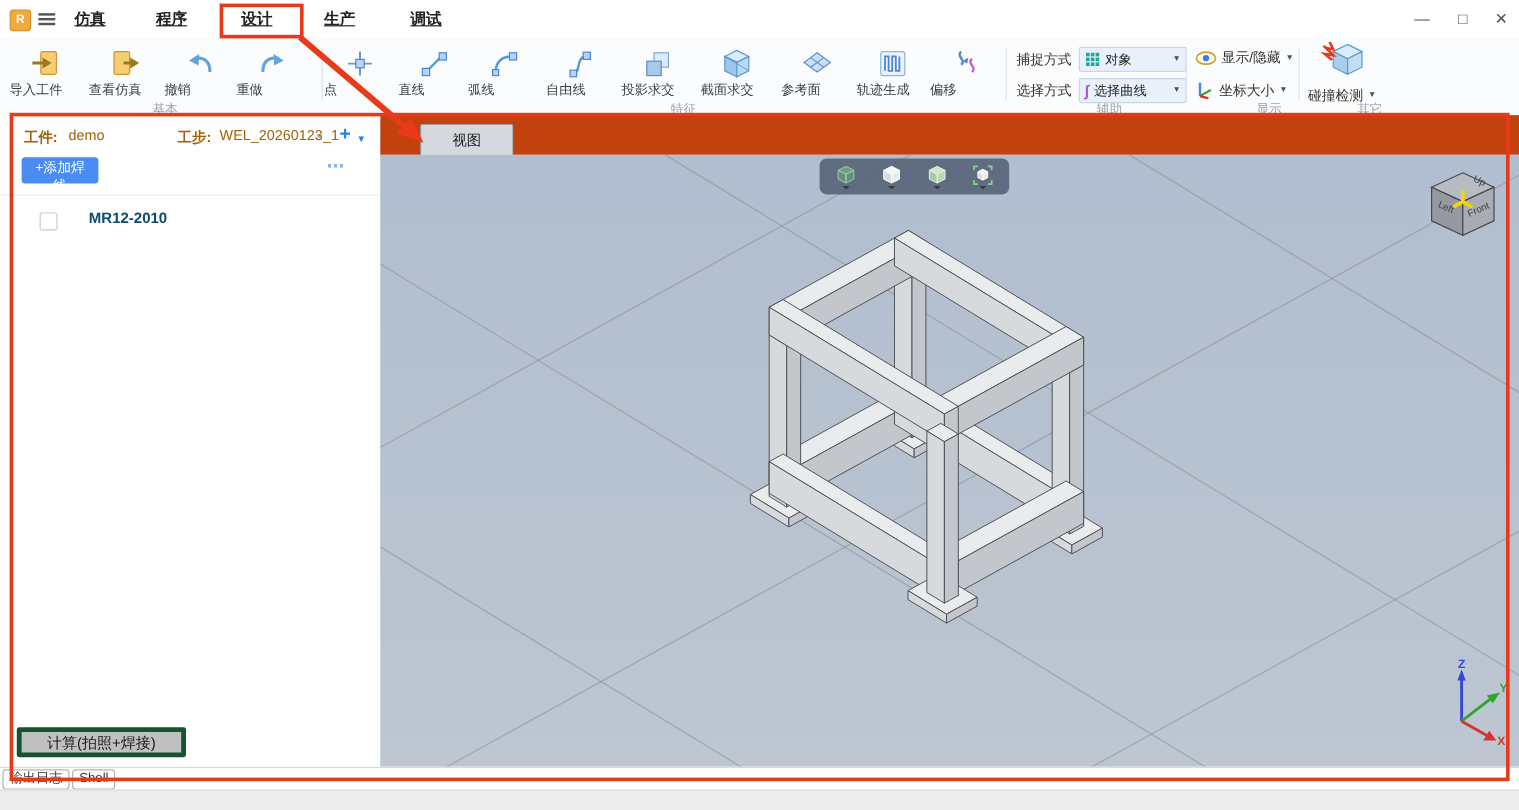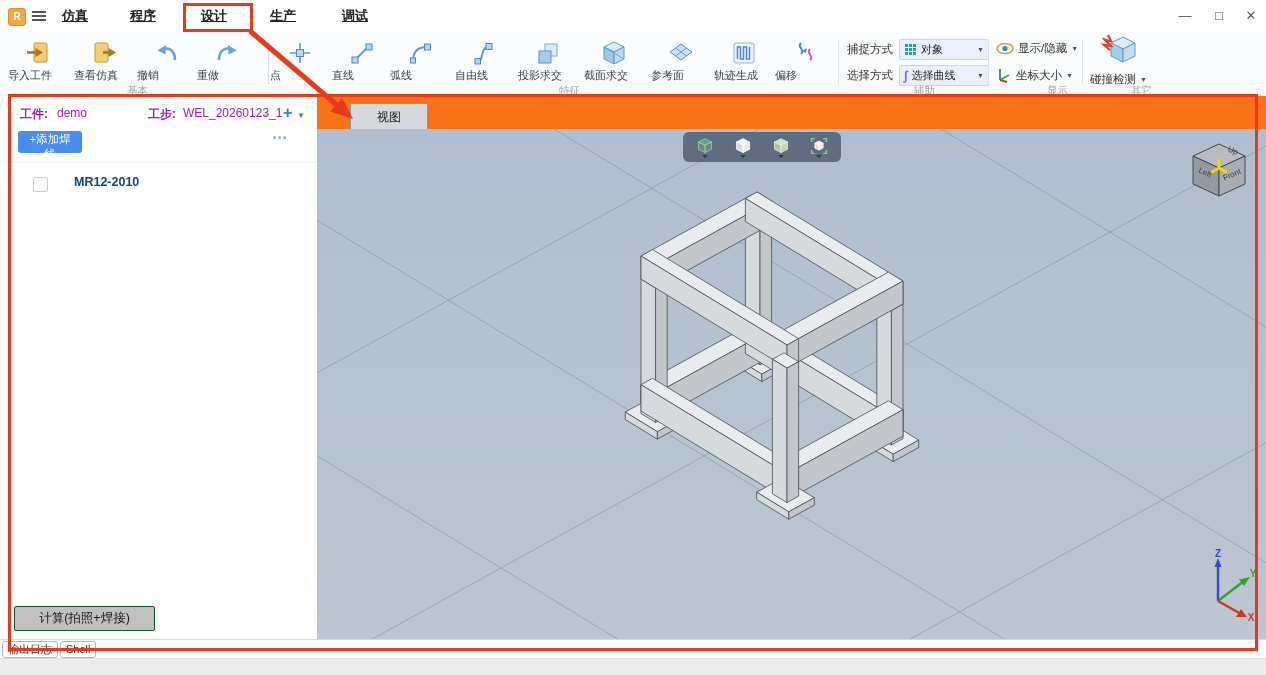--- a/index.html
+++ b/index.html
@@ -24,38 +24,38 @@
   .rsep{position:absolute;top:8px;width:1px;height:44px;background:#dde2e8;}
   .grouplbl{position:absolute;top:52px;width:60px;text-align:right;font-size:10.5px;color:#9aa1a9;}
   .fieldlbl{position:absolute;font-size:11.5px;color:#333;}
   .combo{position:absolute;width:80px;height:19px;background:#e9f0fa;border:1px solid #c9d6ea;border-radius:2px;
          display:flex;align-items:center;padding:0 4px;gap:4px;font-size:11px;color:#222;cursor:pointer;}
   .combo .caret{margin-left:auto;font-size:7px;color:#4a5058;}
   .toolrow{position:absolute;display:flex;align-items:center;gap:4px;font-size:11.5px;color:#333;cursor:pointer;}
   .toolrow .caret{font-size:7px;color:#4a5058;}
   
   .left-panel{position:absolute;left:0;top:96px;width:317px;height:543px;background:#fff;border-right:1px solid #ccd3db;}
-  .lp-text{position:absolute;font-size:12px;color:#a21caf;}
+  .lp-text{position:absolute;font-size:12px;color:#a16207;}
   .lp-strong{font-weight:700;}
   .chev{color:#8a93a0;font-size:10px;}
   .plus-btn{position:absolute;color:var(--accent,#2f7bf5);font-size:16px;font-weight:bold;cursor:pointer;line-height:16px;}
   .plus-caret{position:absolute;color:var(--accent,#2f7bf5);font-size:8px;cursor:pointer;}
   .add-btn{position:absolute;left:18px;top:35px;width:64px;height:22px;background:#4a8df2;color:#fff;border:none;border-radius:3px;
            font-size:11.5px;cursor:pointer;font-family:inherit;}
   .ellipsis{position:absolute;left:272px;top:33px;color:#8fb3e3;font-size:15px;font-weight:bold;letter-spacing:1px;cursor:pointer;}
   .lp-divider{position:absolute;left:0;top:66px;width:317px;height:1px;background:#efefef;}
   .checkbox{position:absolute;left:33px;top:81px;width:13px;height:13px;border:1px solid #c6ccd4;border-radius:2px;background:#fff;cursor:pointer;}
   .weld-name{position:absolute;left:74px;top:79px;font-size:12.5px;font-weight:bold;color:#0c4a6e;}
-  .btn-compute{position:absolute;left:14px;top:510px;width:141px;height:25px;background:#c0c0c0;border:1px solid #14532d;border-radius:2px;
+  .btn-compute{position:absolute;left:14px;top:510px;width:141px;height:25px;background:#c0c0c0;border:4px solid #14532d;border-radius:2px;
                font-size:12.5px;color:#1a1a1a;cursor:pointer;font-family:inherit;}
   .btn-viewsim{position:absolute;left:159px;top:510px;width:142px;height:25px;background:#fcfcfc;border:1px solid #dcdcdc;border-radius:2px;
                font-size:12.5px;color:#b3b3b3;cursor:pointer;font-family:inherit;}
   
   .viewport{position:absolute;left:317px;top:96px;width:949px;height:543px;}
-  .vp-tabstrip{position:absolute;left:0;top:0;width:949px;height:33px;background:#f97316;}
+  .vp-tabstrip{position:absolute;left:0;top:0;width:949px;height:33px;background:#c2410c;}
   .vp-tab{position:absolute;left:33px;top:7px;width:76px;height:26px;background:#d5d9de;border:1px solid #8f96a1;border-bottom:none;
           border-radius:2px 2px 0 0;font-size:12px;color:#1c1c1c;text-align:center;line-height:26px;cursor:pointer;}
   .vp-canvas{position:absolute;left:0;top:33px;width:949px;height:510px;background:linear-gradient(180deg,#b1becf 0%,#bdc6d1 100%);cursor:crosshair;}
   #scene{position:absolute;left:0;top:0;}
   .view-toolbar{position:absolute;left:366px;top:3px;width:158px;height:30px;background:rgba(88,99,117,.9);border-radius:6px;
                 display:flex;align-items:center;justify-content:center;gap:4px;}
   .vt-btn{width:34px;height:26px;display:flex;flex-direction:column;align-items:center;justify-content:center;cursor:pointer;border-radius:4px;}
   .vt-caret{width:0;height:0;border-left:3px solid transparent;border-right:3px solid transparent;border-top:3px solid #343b47;margin-top:0px;}
   .viewcube{position:absolute;left:871px;top:12px;cursor:pointer;}
   .axis-triad{position:absolute;left:886px;top:420px;}

